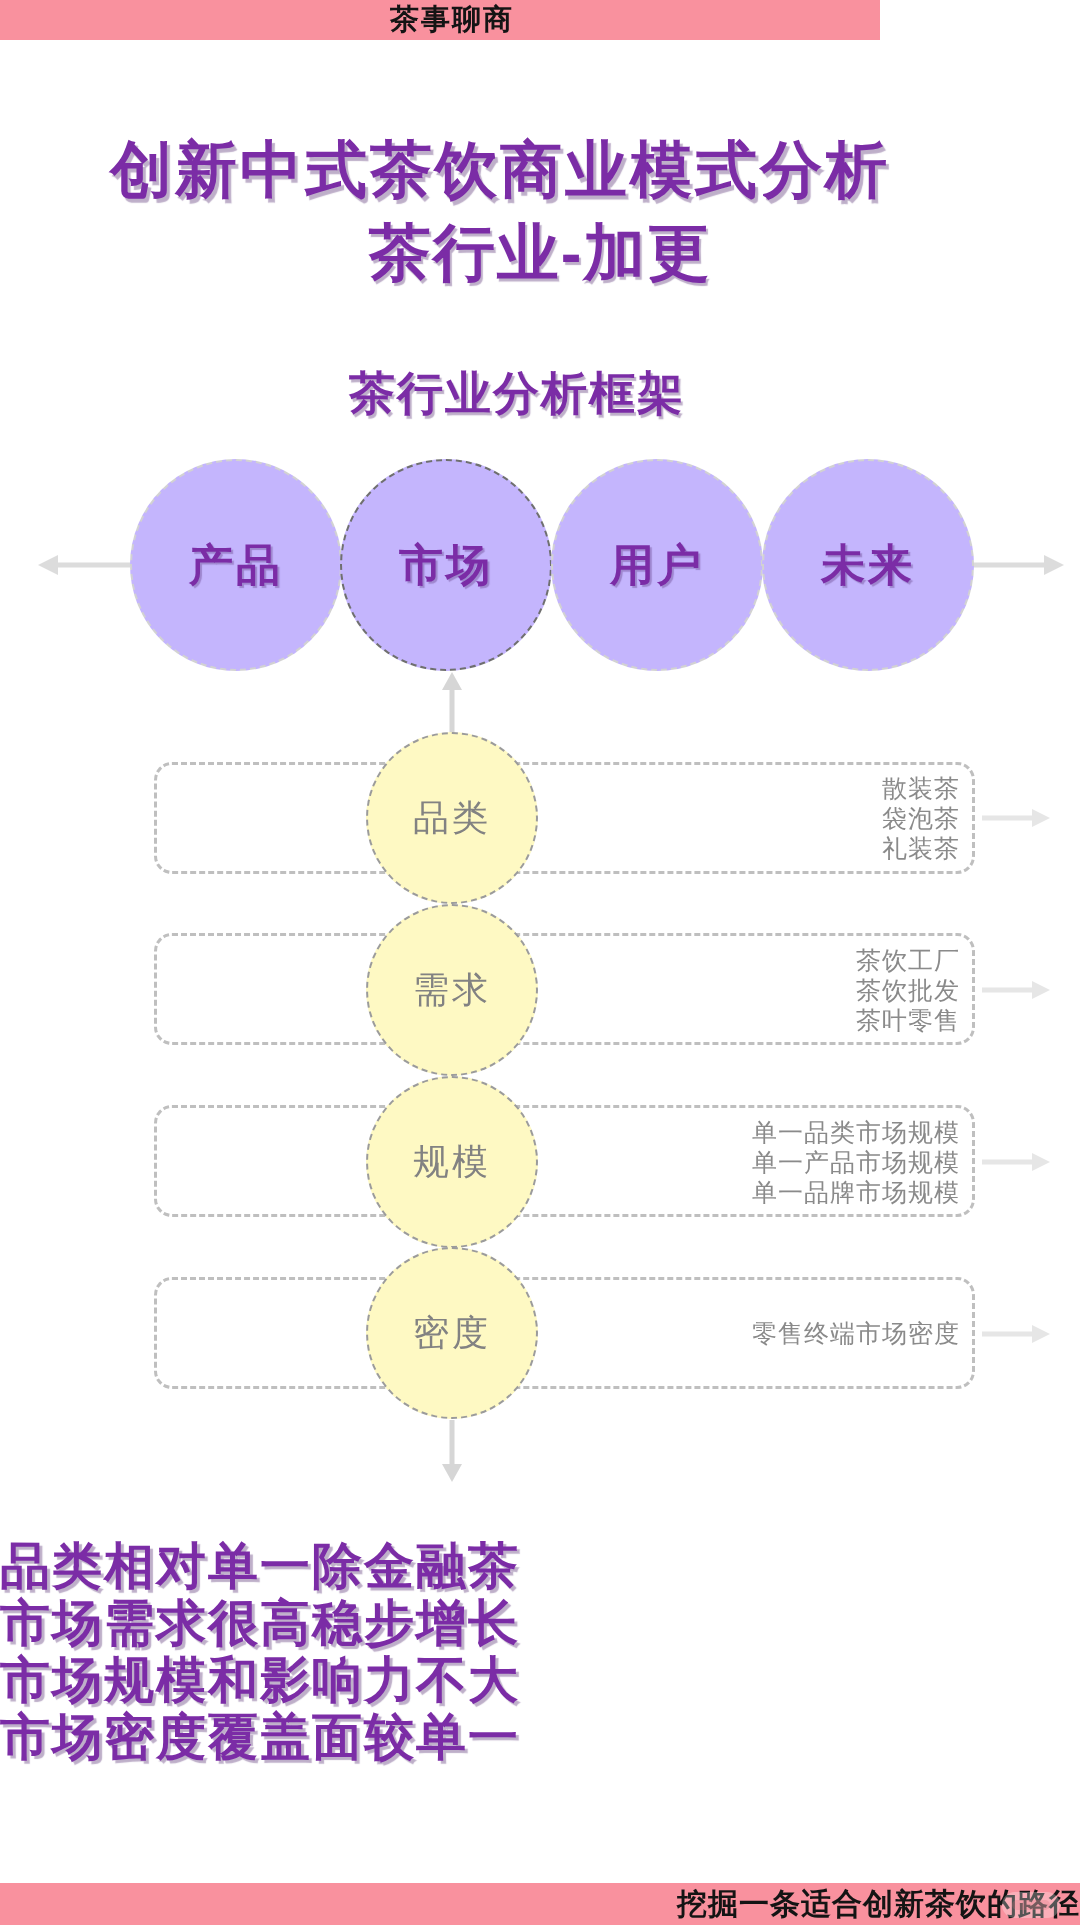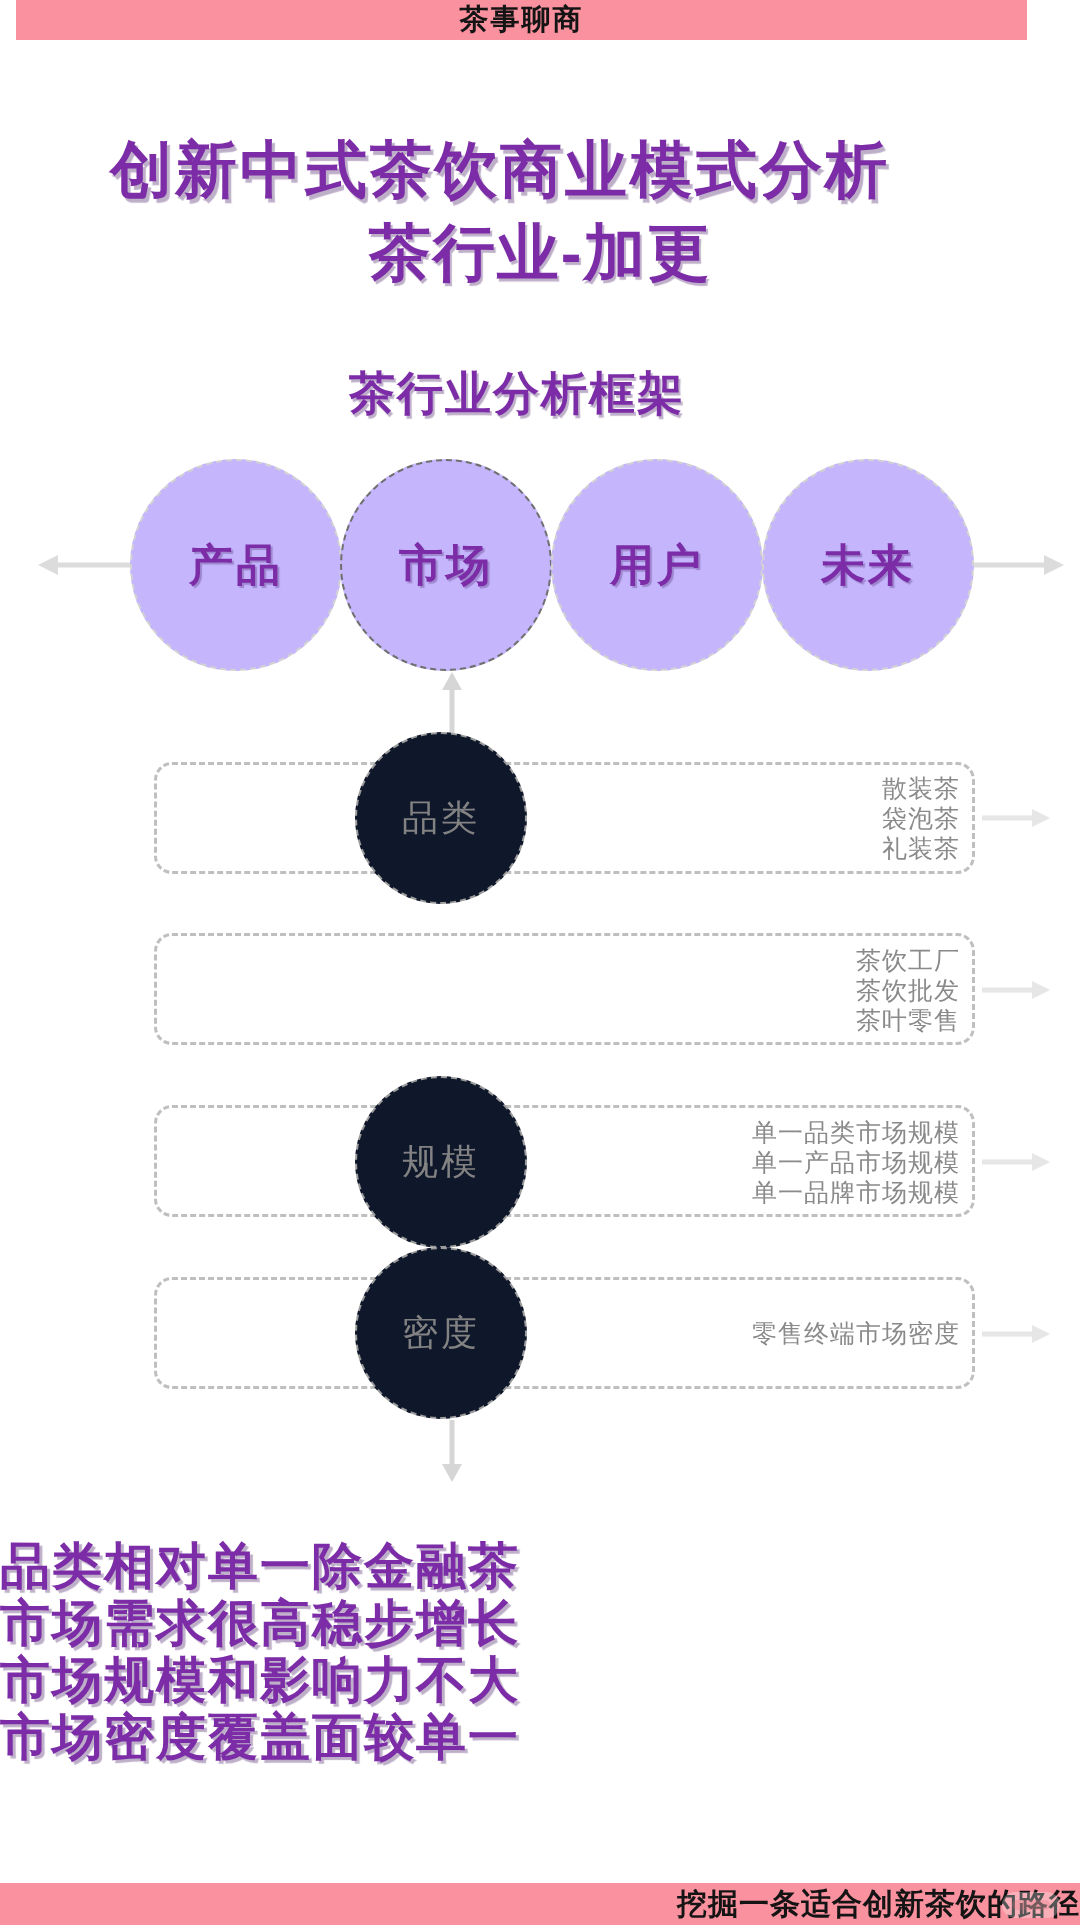--- a/index.html
+++ b/index.html
@@ -6,23 +6,23 @@
   .page{
     position:relative;
     width:1080px;height:1925px;
     margin:0 auto;
     background:#ffffff;
     overflow:hidden;
     font-family:"Liberation Sans","DejaVu Sans",sans-serif;
   }
   
   .topbar{
-    position:absolute;left:16px;top:0;width:1011px;height:40px;
+    position:absolute;left:0;top:0;width:856px;height:40px;
     background:var(--pink,#F9919E);
-    display:flex;align-items:center;justify-content:center;
+    display:flex;align-items:center;justify-content:center;padding-left:24px;
   }
   .topbar span{font-size:29px;font-weight:700;color:#141414;letter-spacing:2px;}
   .bottombar{
     position:absolute;left:0;top:1883px;width:1080px;height:42px;
     background:var(--pink,#F9919E);
     display:flex;align-items:center;justify-content:flex-end;
   }
   .bottombar span{font-size:30px;font-weight:600;color:#141414;letter-spacing:1px;}
   .watermark{
     position:absolute;right:20px;top:1892px;width:58px;height:26px;
@@ -63,22 +63,22 @@
     letter-spacing:3px;text-shadow:2px 2px 1px rgba(70,25,100,0.3);
   }
   .dim-0{left:130px;} .dim-1{left:340px;} .dim-2{left:551px;} .dim-3{left:762px;}
   
   .row-rect{
     position:absolute;left:154px;width:821px;height:112px;box-sizing:border-box;
     border:3px dashed #bfbfbf;border-radius:18px;background:transparent;
   }
   .row-0{top:762px;} .row-1{top:933px;} .row-2{top:1105px;} .row-3{top:1277px;}
   .row-circle{
-    position:absolute;left:355px;width:172px;height:172px;box-sizing:border-box;
-    border:2px dashed #9b9b9b;border-radius:50%;background:#0f172a;
+    position:absolute;left:366px;width:172px;height:172px;box-sizing:border-box;
+    border:2px dashed #9b9b9b;border-radius:50%;background:#fef9c3;
     display:flex;align-items:center;justify-content:center;text-align:center;
   }
   .rc-0{top:732px;} .rc-1{top:904px;} .rc-2{top:1076px;} .rc-3{top:1247px;}
   .row-circle span{font-size:36px;font-weight:500;color:#828282;letter-spacing:3px;}
   .row-items{
     position:absolute;right:120px;text-align:right;
     font-size:25px;line-height:30px;color:#8a8a8a;font-weight:500;letter-spacing:1px;
   }
   .ri-0{top:773px;} .ri-1{top:945px;} .ri-2{top:1117px;} .ri-3{top:1318px;}
   .row-items span{display:block;}
@@ -169,20 +169,23 @@
     <rect x="0" y="8.5" width="54" height="5" fill="#e6e6e6"></rect>
     <polygon points="68,11 50,2 50,20" fill="#e6e6e6"></polygon>
   </svg>
   <svg class="arrow" style="left:982px;top:1323px" width="68" height="22" viewBox="0 0 68 22">
     <rect x="0" y="8.5" width="54" height="5" fill="#e6e6e6"></rect>
     <polygon points="68,11 50,2 50,20" fill="#e6e6e6"></polygon>
   </svg>
 
   <div class="row-circle rc-0">
     <span>品类</span>
+  </div>
+  <div class="row-circle rc-1">
+    <span>需求</span>
   </div>
   <div class="row-circle rc-2">
     <span>规模</span>
   </div>
   <div class="row-circle rc-3">
     <span>密度</span>
   </div>
 
   <svg class="arrow" style="left:440px;top:1420px" width="24" height="62" viewBox="0 0 24 62">
     <rect x="9.5" y="0" width="5" height="48" fill="#d6d6d6"></rect>

